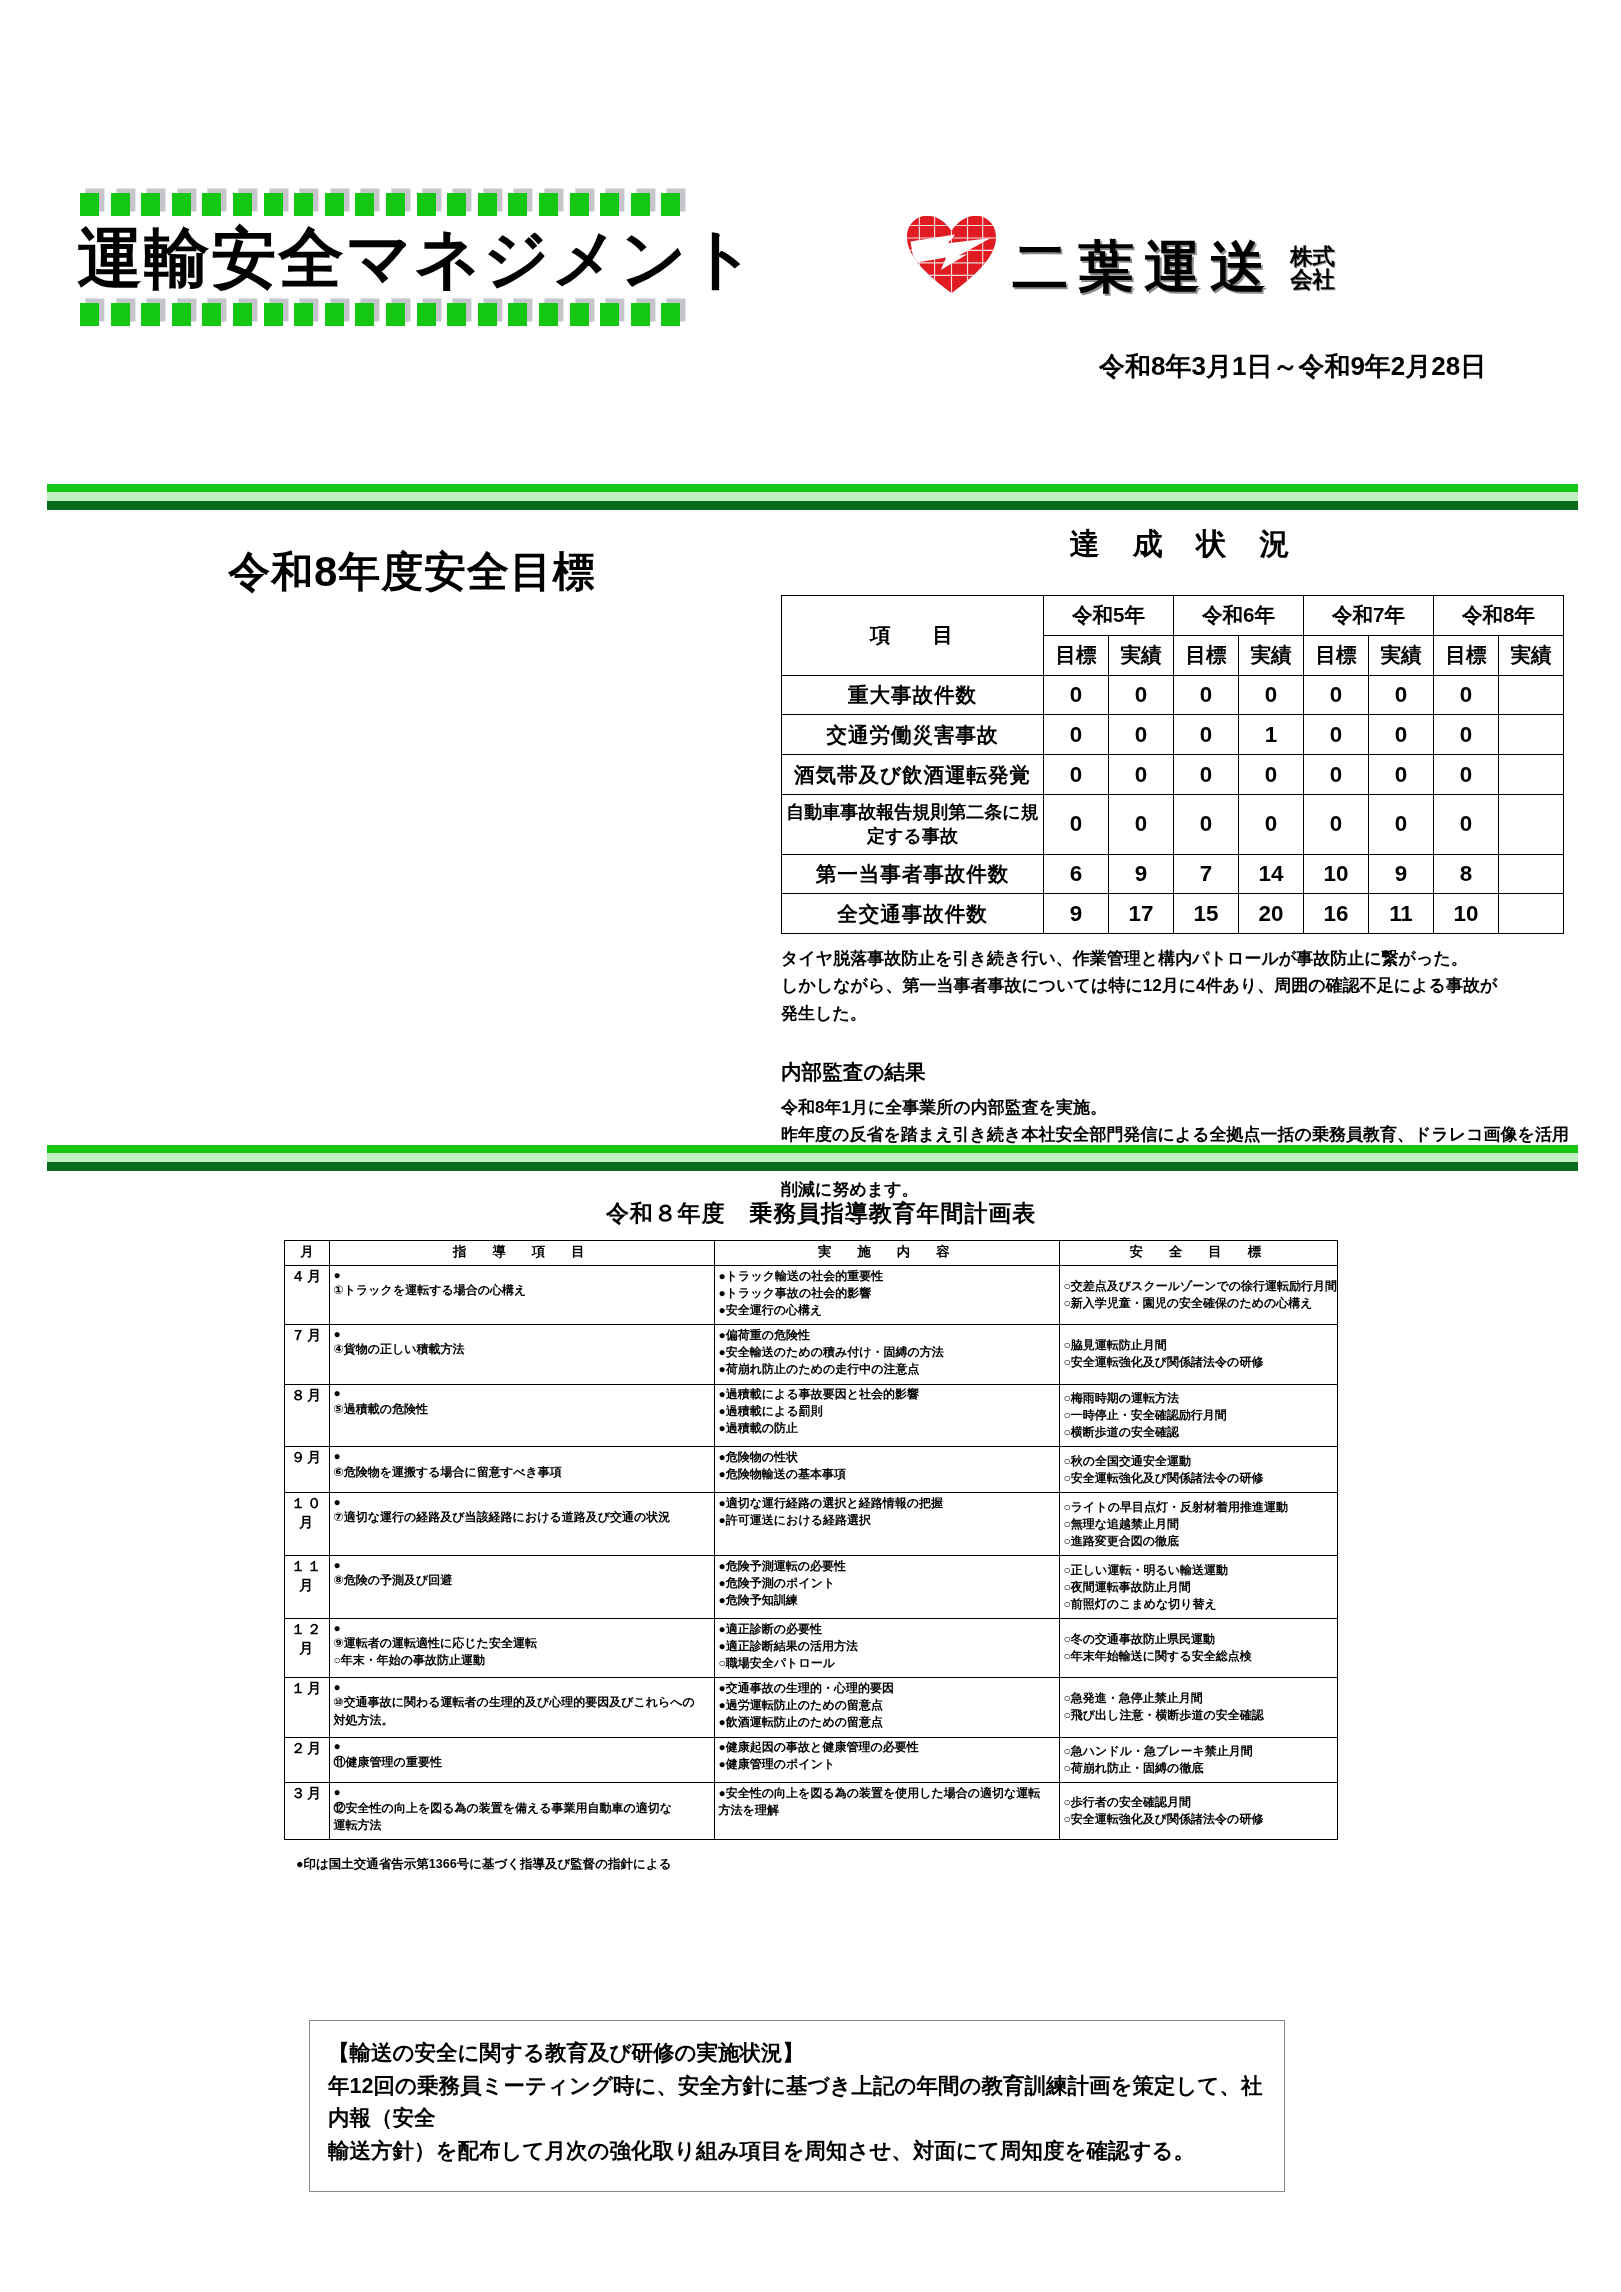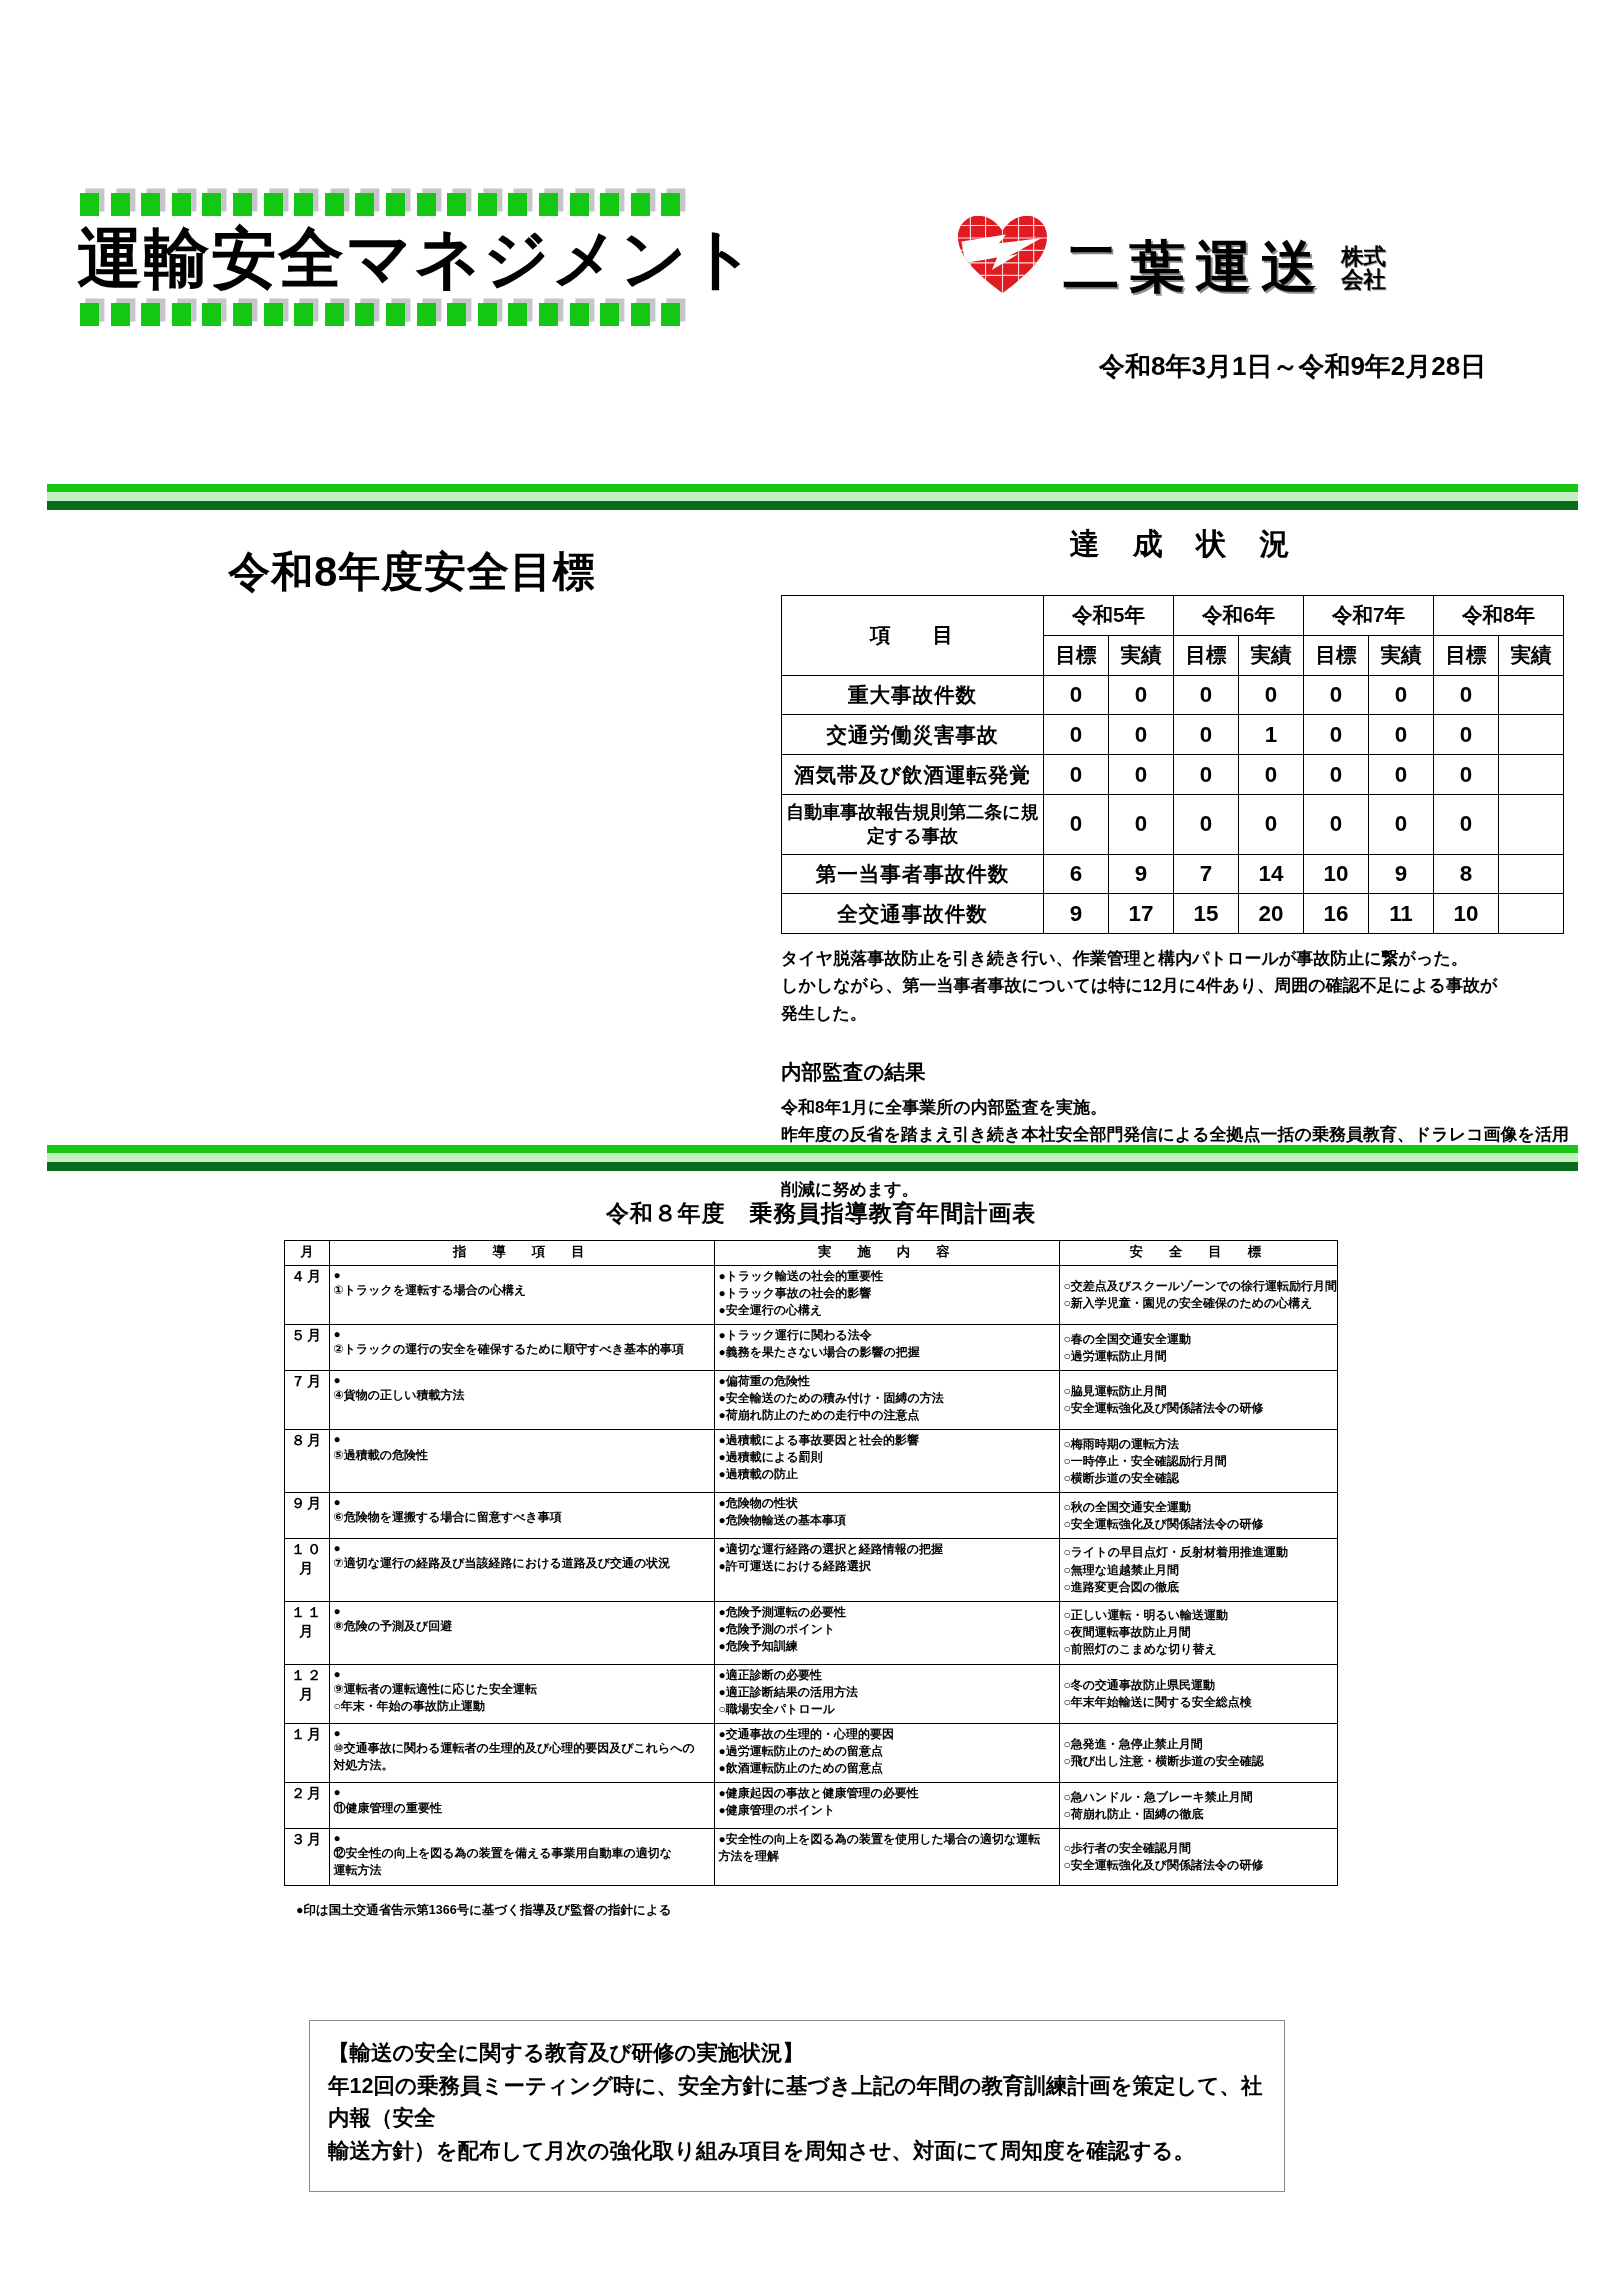--- a/index.html
+++ b/index.html
@@ -47,21 +47,21 @@
     letter-spacing: 1.8px;
     line-height: 1.08;
     margin: 7.2px 0 9px 12.5px;
     white-space: nowrap;
     transform: scaleX(0.99);
     transform-origin: left center;
   }
 
   .logo-block {
     position: absolute;
-    left: 956px;
+    left: 905px;
     top: 213px;
     display: flex;
     align-items: flex-end;
     gap: 14.3px;
   }
   .heart-logo {
     width: 93px;
     height: 82px;
     position: relative;
     flex: none;
@@ -566,35 +566,20 @@
             <div class="bullet-line">●トラック輸送の社会的重要性</div>
             <div class="bullet-line">●トラック事故の社会的影響</div>
             <div class="bullet-line">●安全運行の心構え</div>
           </td>
           <td class="cell safety">
             <div class="bullet-line">○交差点及びスクールゾーンでの徐行運転励行月間</div>
             <div class="bullet-line">○新入学児童・園児の安全確保のための心構え</div>
           </td>
         </tr>
         <tr class="plan-row">
-          <td class="month-cell">５月</td>
-          <td class="cell">
-            <div class="lead-dot">●</div>
-            <div class="bullet-line">②トラックの運行の安全を確保するために順守すべき基本的事項</div>
-          </td>
-          <td class="cell">
-            <div class="bullet-line">●トラック運行に関わる法令</div>
-            <div class="bullet-line">●義務を果たさない場合の影響の把握</div>
-          </td>
-          <td class="cell safety">
-            <div class="bullet-line">○春の全国交通安全運動</div>
-            <div class="bullet-line">○過労運転防止月間</div>
-          </td>
-        </tr>
-        <tr class="plan-row">
           <td class="month-cell">７月</td>
           <td class="cell">
             <div class="lead-dot">●</div>
             <div class="bullet-line">④貨物の正しい積載方法</div>
           </td>
           <td class="cell">
             <div class="bullet-line">●偏荷重の危険性</div>
             <div class="bullet-line">●安全輸送のための積み付け・固縛の方法</div>
             <div class="bullet-line">●荷崩れ防止のための走行中の注意点</div>
           </td>

